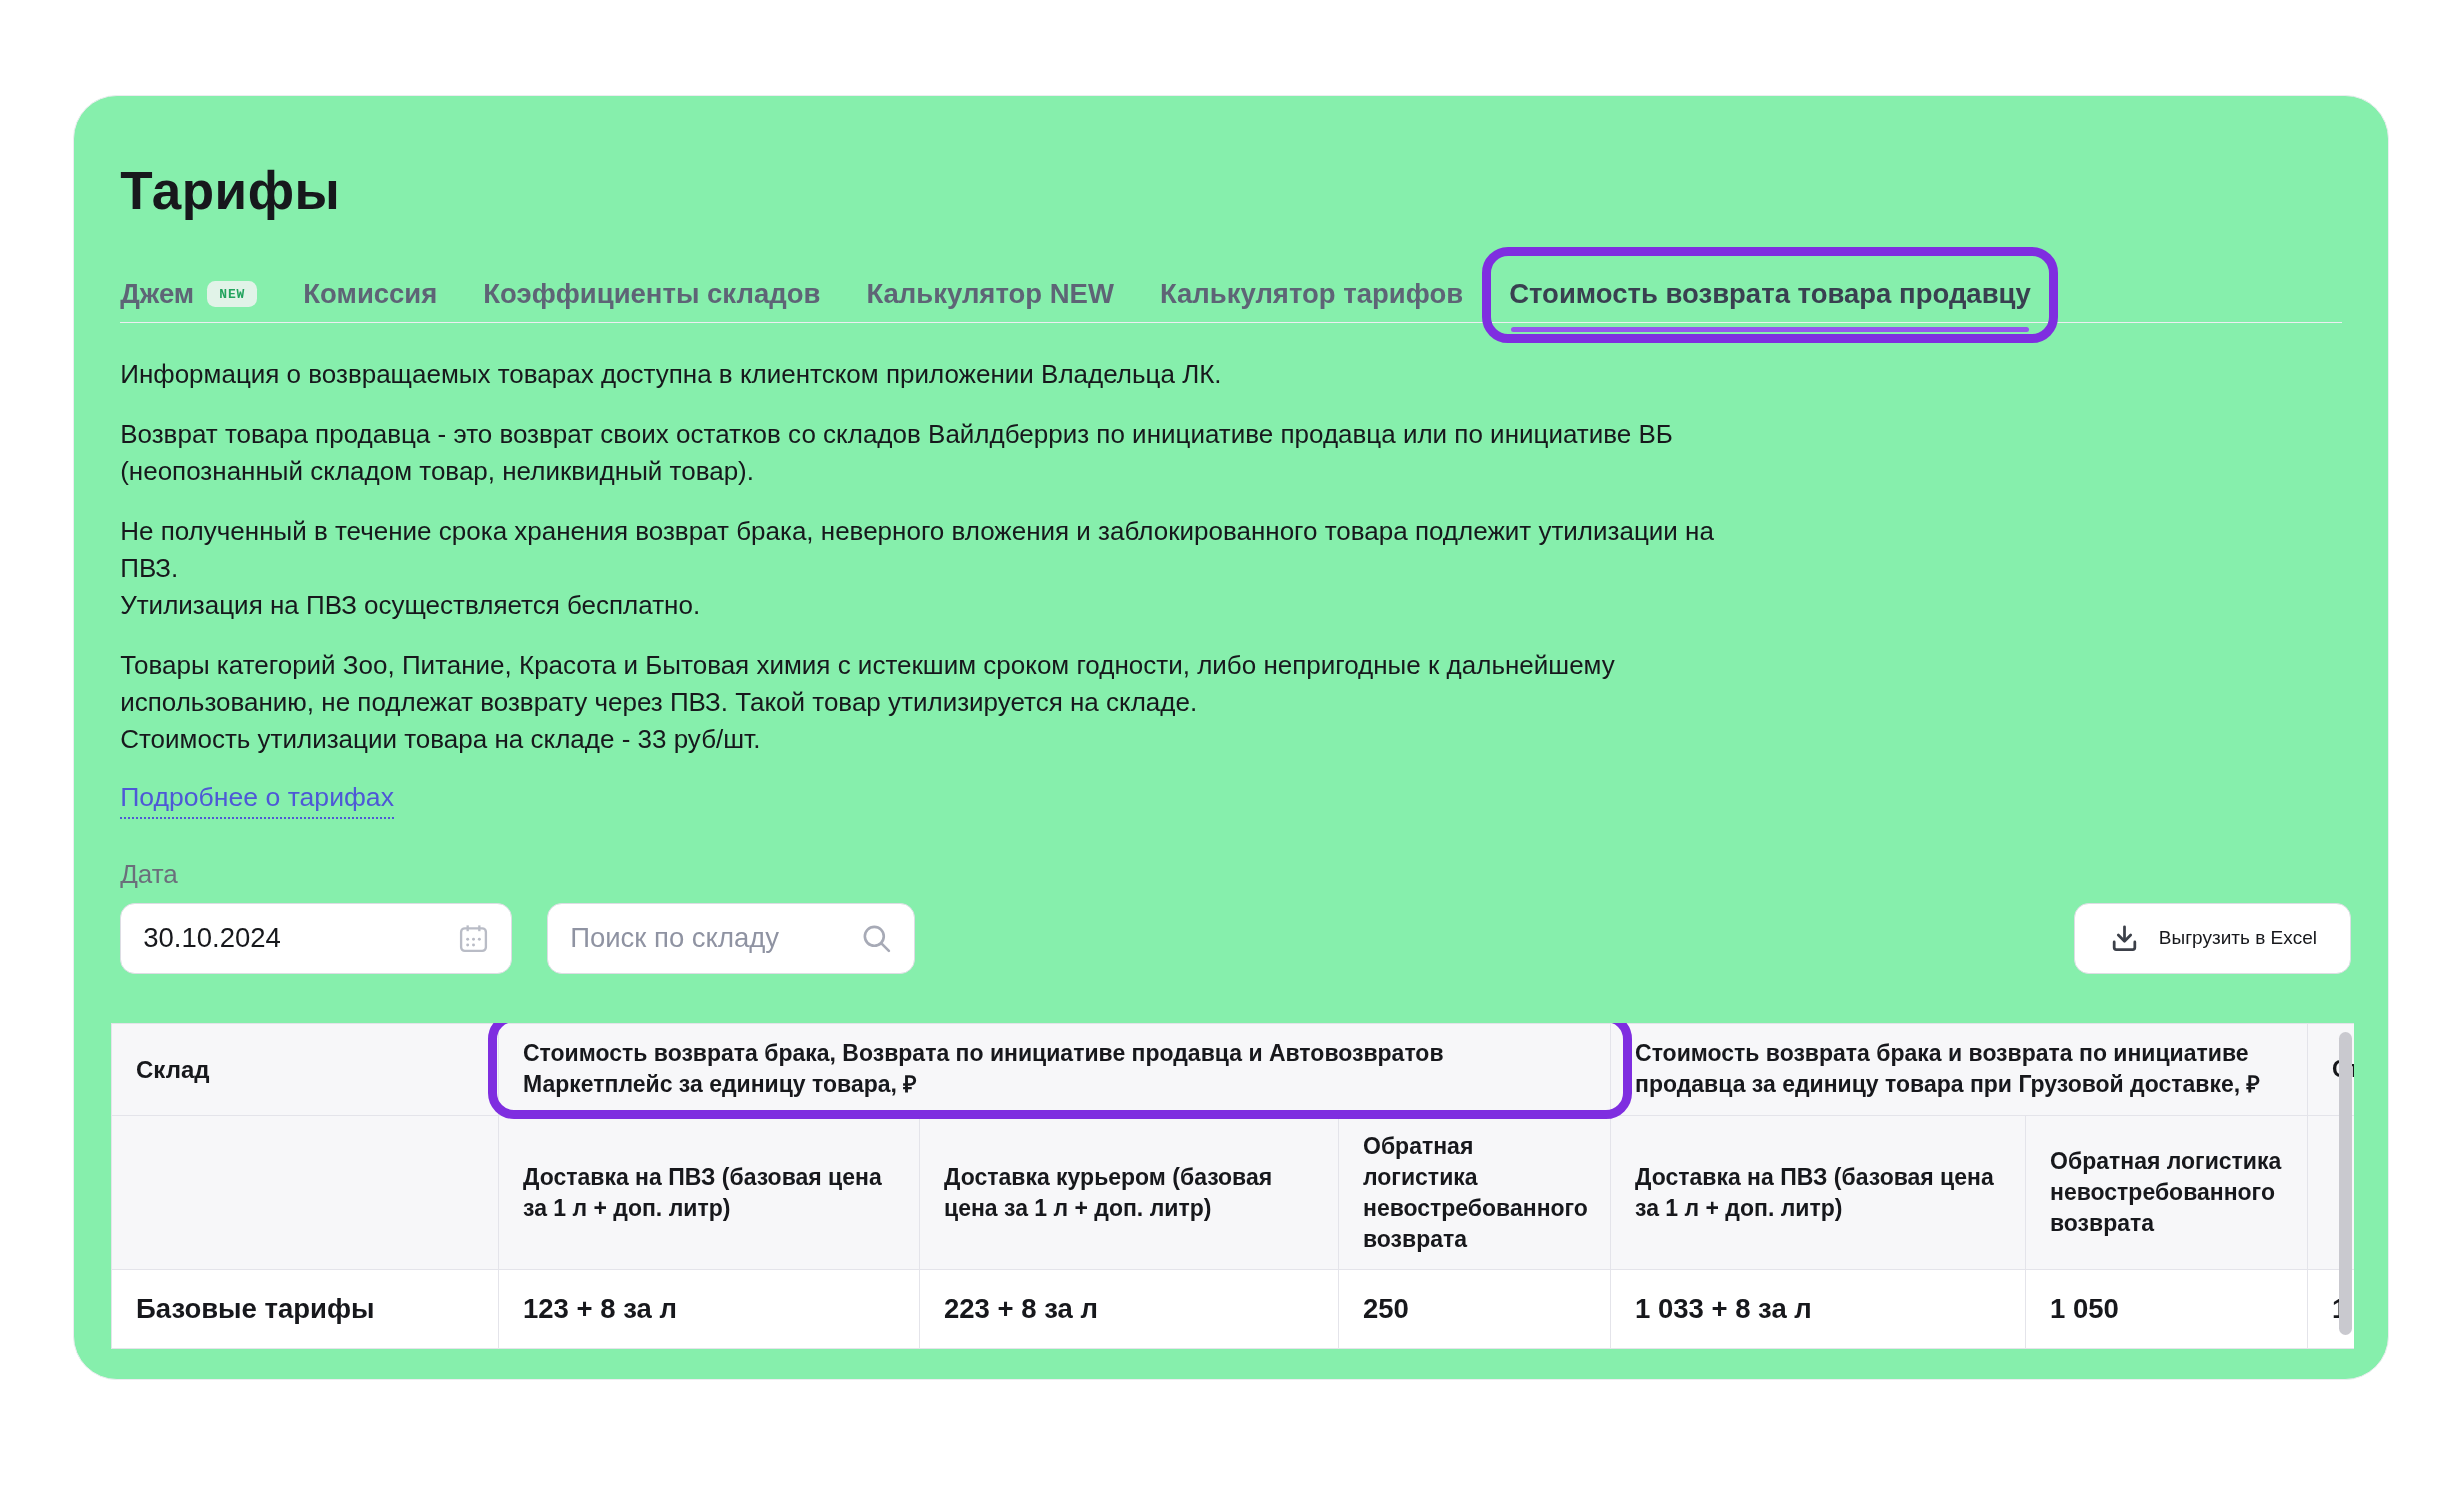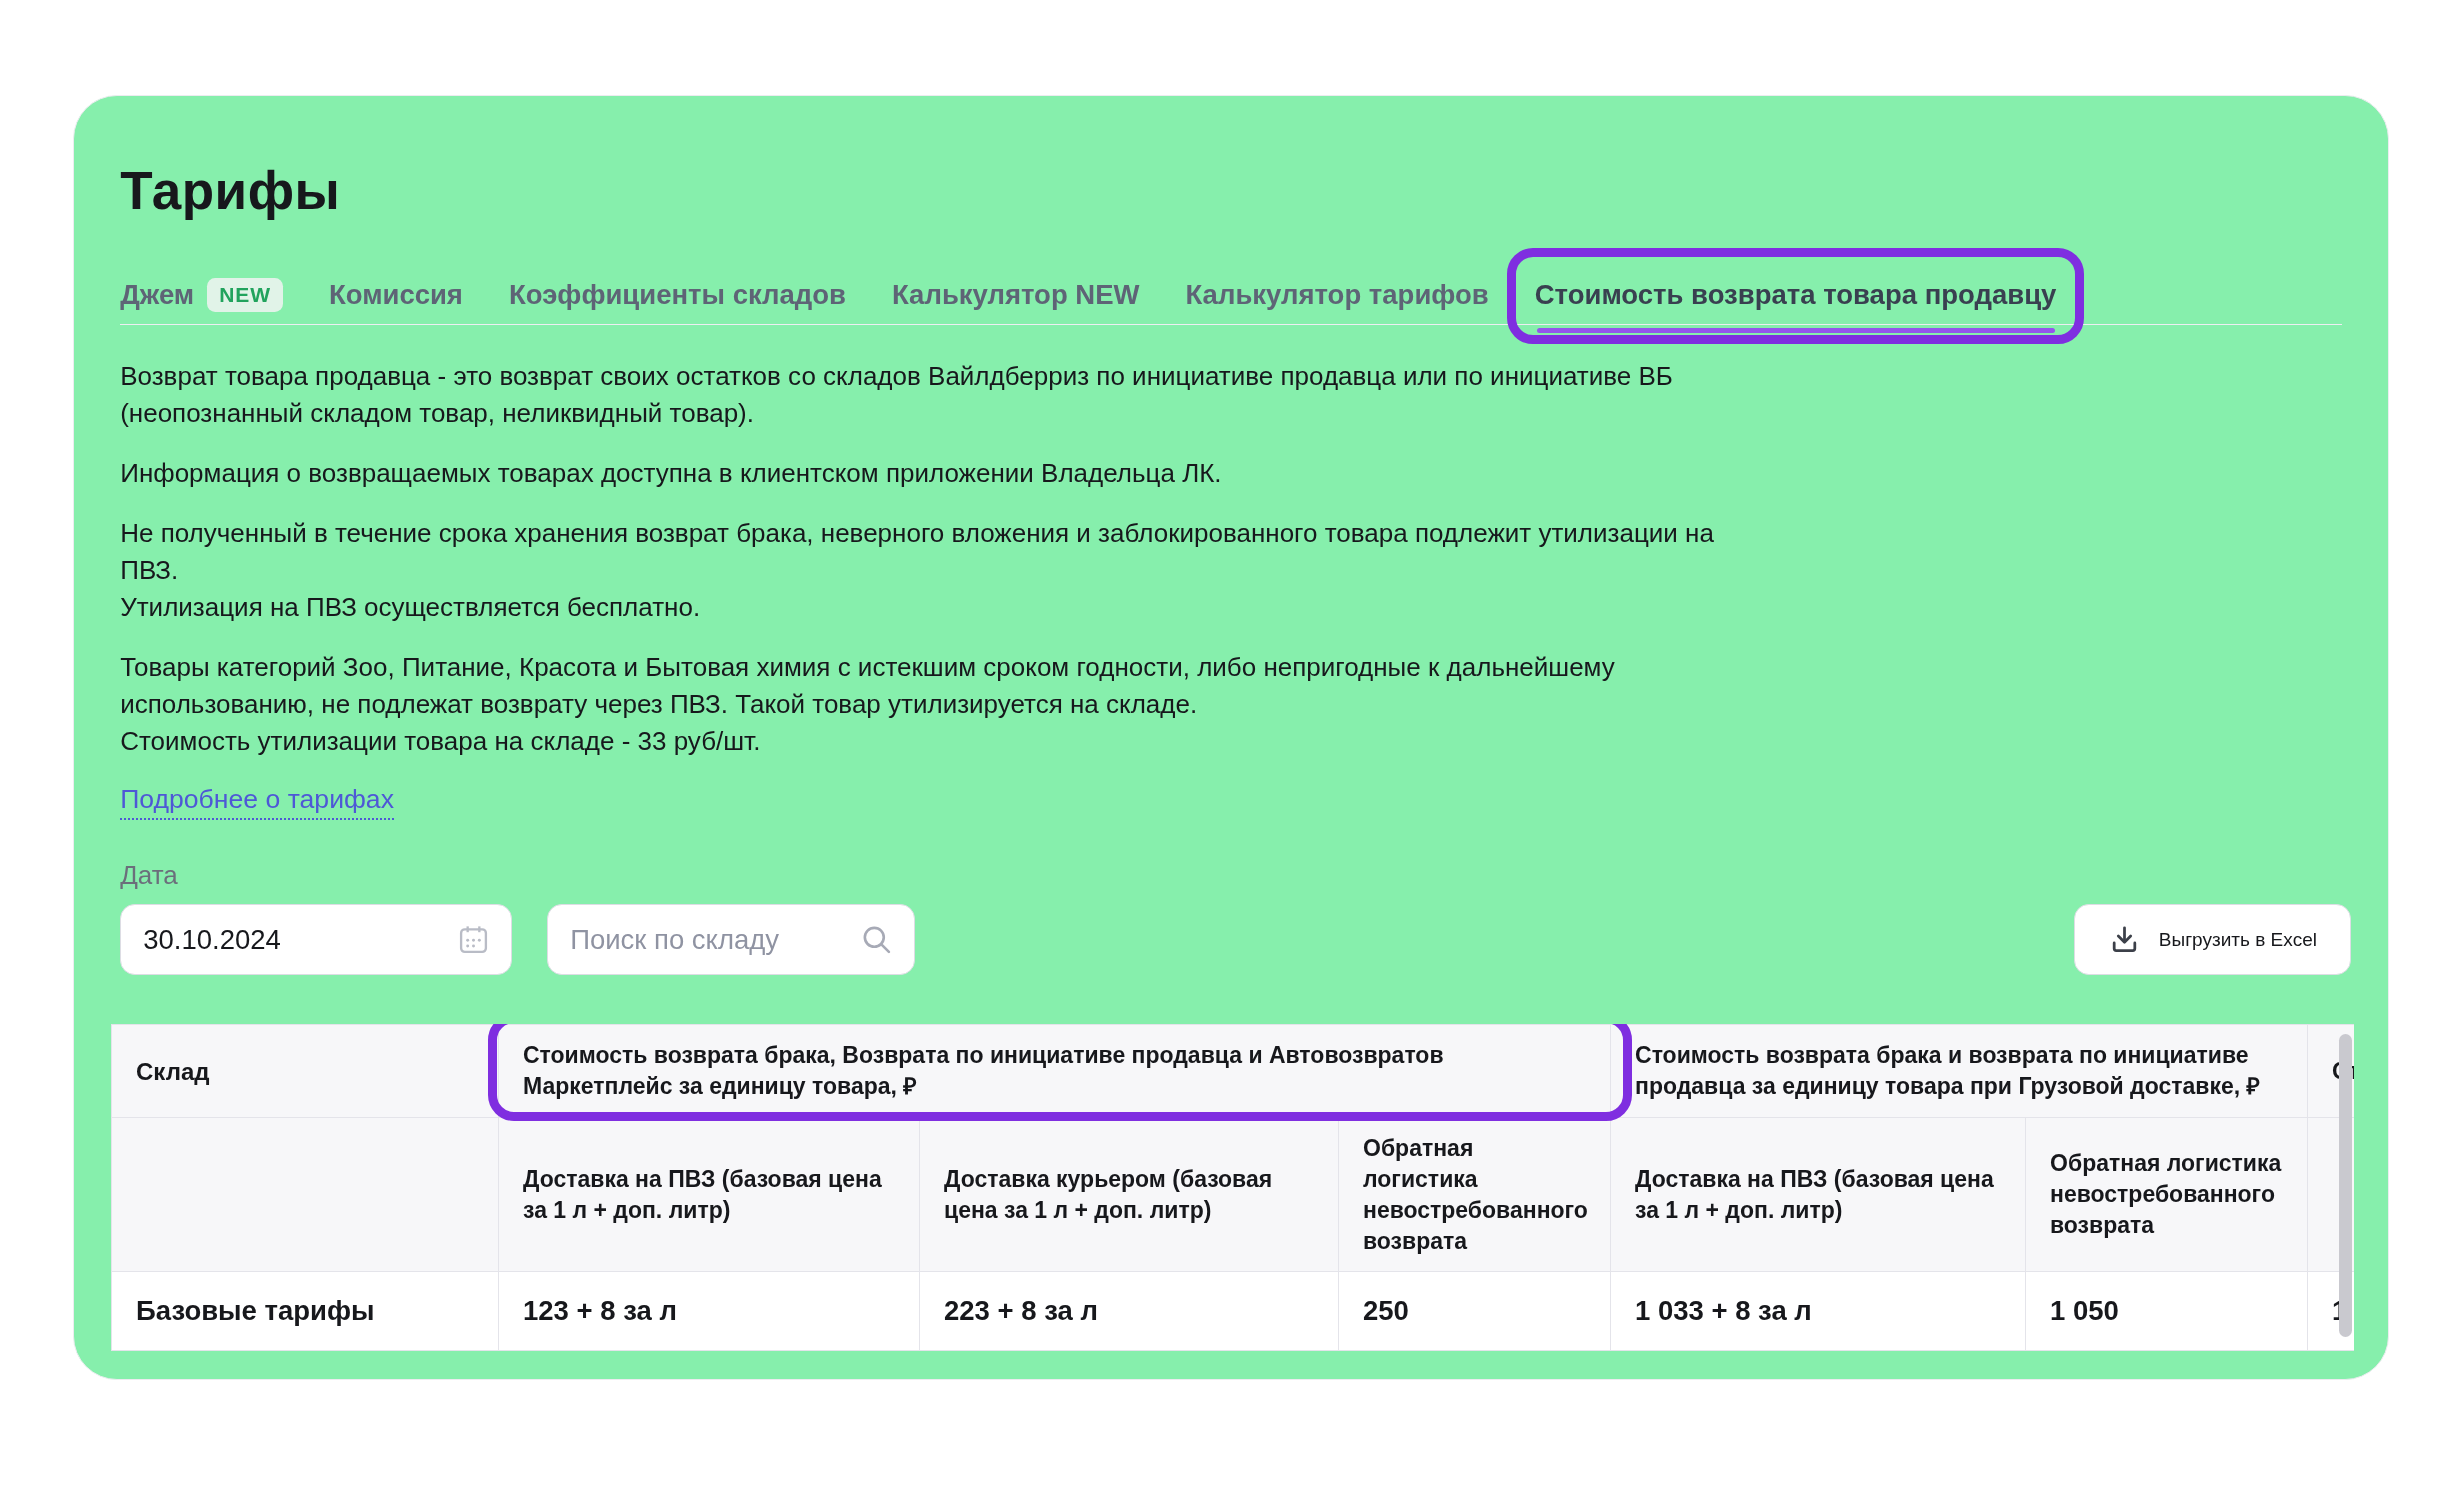--- a/index.html
+++ b/index.html
@@ -34,22 +34,22 @@
     margin:57px 9.2px 0 9.2px;
     border-bottom:1.8px solid #eeeef2;
     padding-bottom:12px;
     font-size:27.5px;font-weight:600;color:var(--tab-inactive);
   }
   .tab{position:relative;display:flex;align-items:center;gap:13px;cursor:pointer;white-space:nowrap;}
   .tab-active{color:var(--tab-active);}
   .tab-underline{position:absolute;left:1.8px;right:1.8px;bottom:-22px;height:4.6px;
     background:var(--underline);border-radius:2.7px;}
   .badge-new{background:var(--badge-bg);color:var(--badge-text);
-    font-size:21px;font-weight:700;letter-spacing:0.9px;
-    padding:6.4px 12px;border-radius:8.2px;line-height:1;}
+    font-size:13px;font-weight:700;letter-spacing:0.9px;
+    padding:6.4px 12px;border-radius:8.2px;line-height:1;font-family:Liberation Mono, monospace;}
   .annotation-tab{
     position:absolute;inset:-31px -27.5px -33px -27.5px;
     border:9.2px solid var(--accent);border-radius:26px;
     pointer-events:none;z-index:5;
   }
   
   .intro{margin:33px 9.2px 0 9.2px;font-size:26px;line-height:37px;white-space:pre-line;}
   .intro + .intro{margin-top:23px;}
   .more-link{
     display:inline-block;margin:24px 0 0 9.2px;font-size:26.6px;color:var(--link);
@@ -129,23 +129,23 @@
     <div class="tab">
       <span>Калькулятор тарифов</span>
     </div>
     <div class="tab tab-active">
       <span>Стоимость возврата товара продавцу</span>
       <span class="tab-underline"></span>
       <span class="annotation-tab"></span>
     </div>
   </nav>
 
+  <p class="intro">Информация о возвращаемых товарах доступна в клиентском приложении Владельца ЛК.</p>
   <p class="intro">Возврат товара продавца - это возврат своих остатков со складов Вайлдберриз по инициативе продавца или по инициативе ВБ
 (неопознанный складом товар, неликвидный товар).</p>
-  <p class="intro">Информация о возвращаемых товарах доступна в клиентском приложении Владельца ЛК.</p>
   <p class="intro">Не полученный в течение срока хранения возврат брака, неверного вложения и заблокированного товара подлежит утилизации на
 ПВЗ.
 Утилизация на ПВЗ осуществляется бесплатно.</p>
   <p class="intro">Товары категорий Зоо, Питание, Красота и Бытовая химия с истекшим сроком годности, либо непригодные к дальнейшему
 использованию, не подлежат возврату через ПВЗ. Такой товар утилизируется на складе.
 Стоимость утилизации товара на складе - 33 руб/шт.</p>
 
   <a class="more-link" href="#">Подробнее о тарифах</a>
 
   <div class="date-label">Дата</div>

